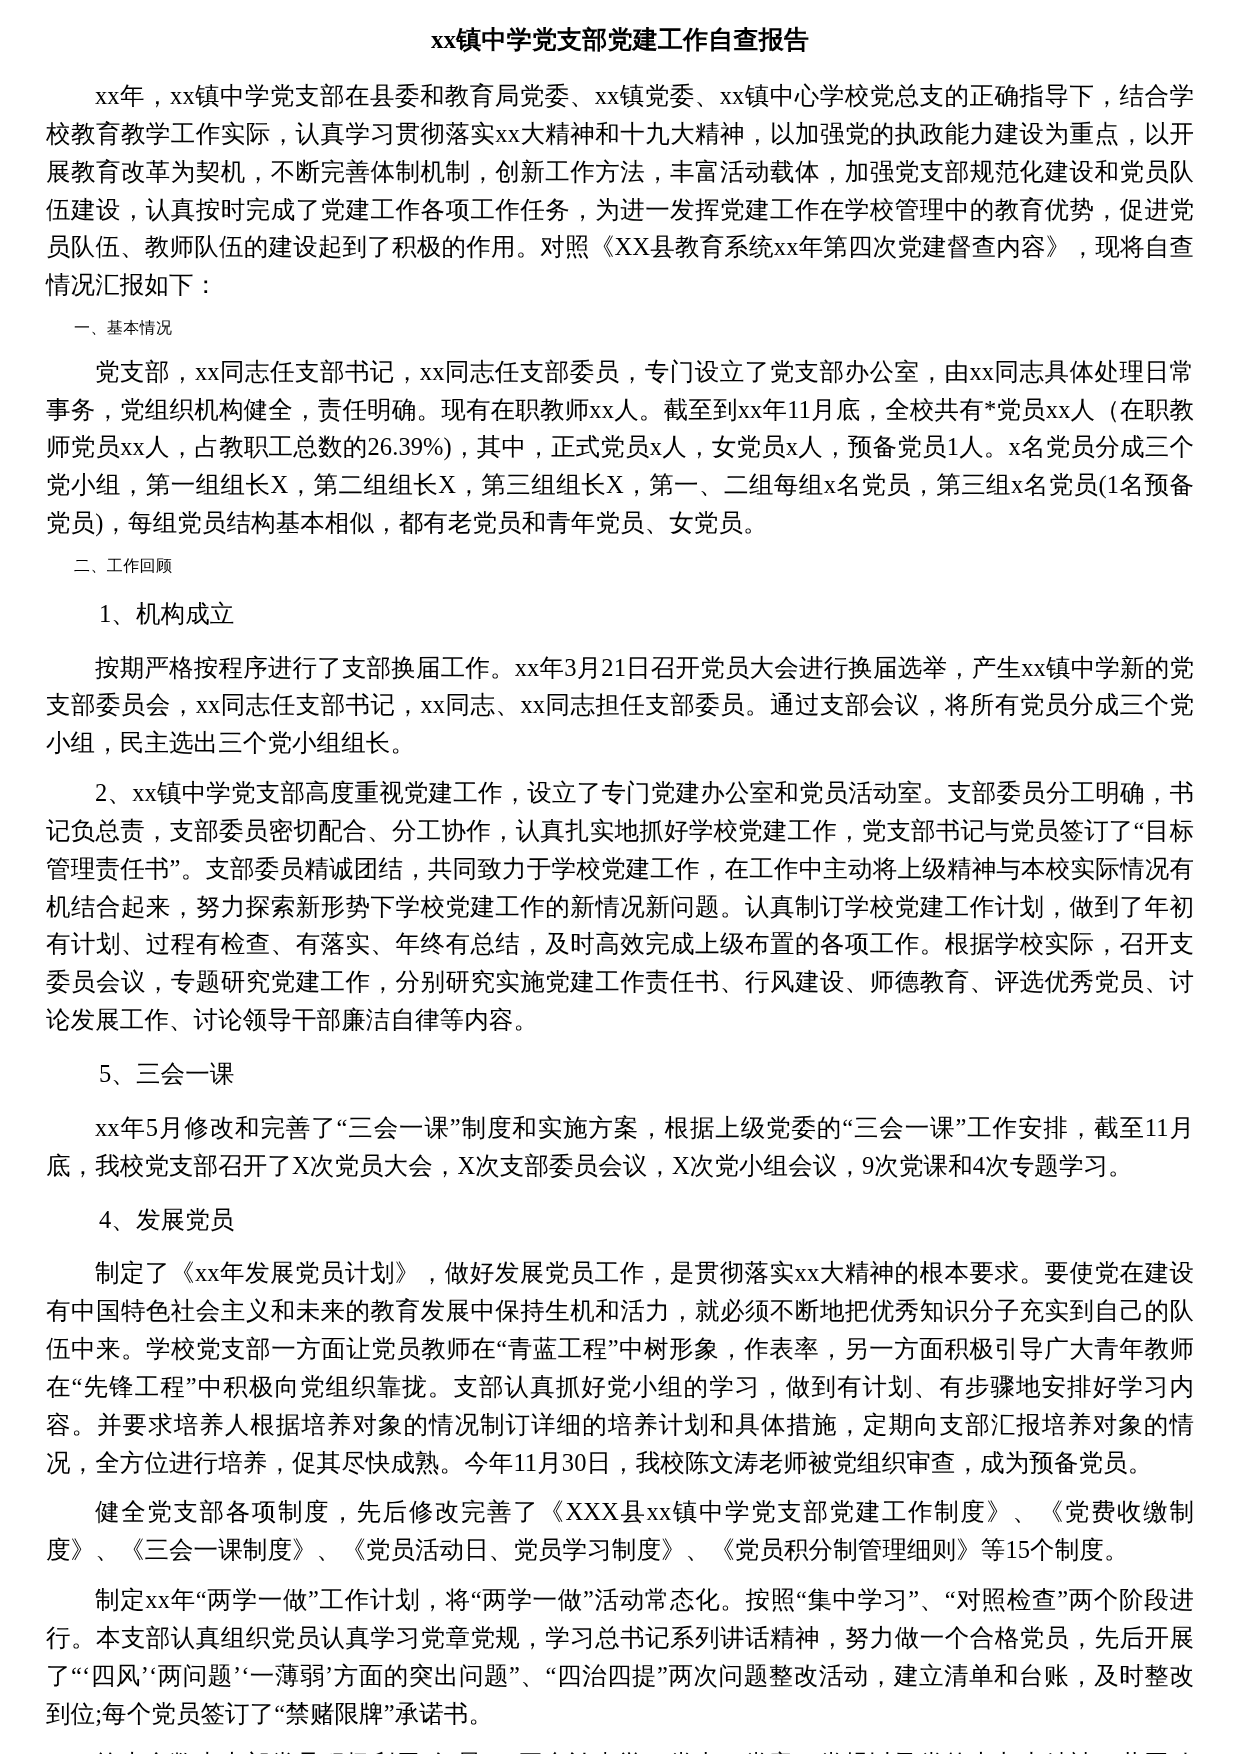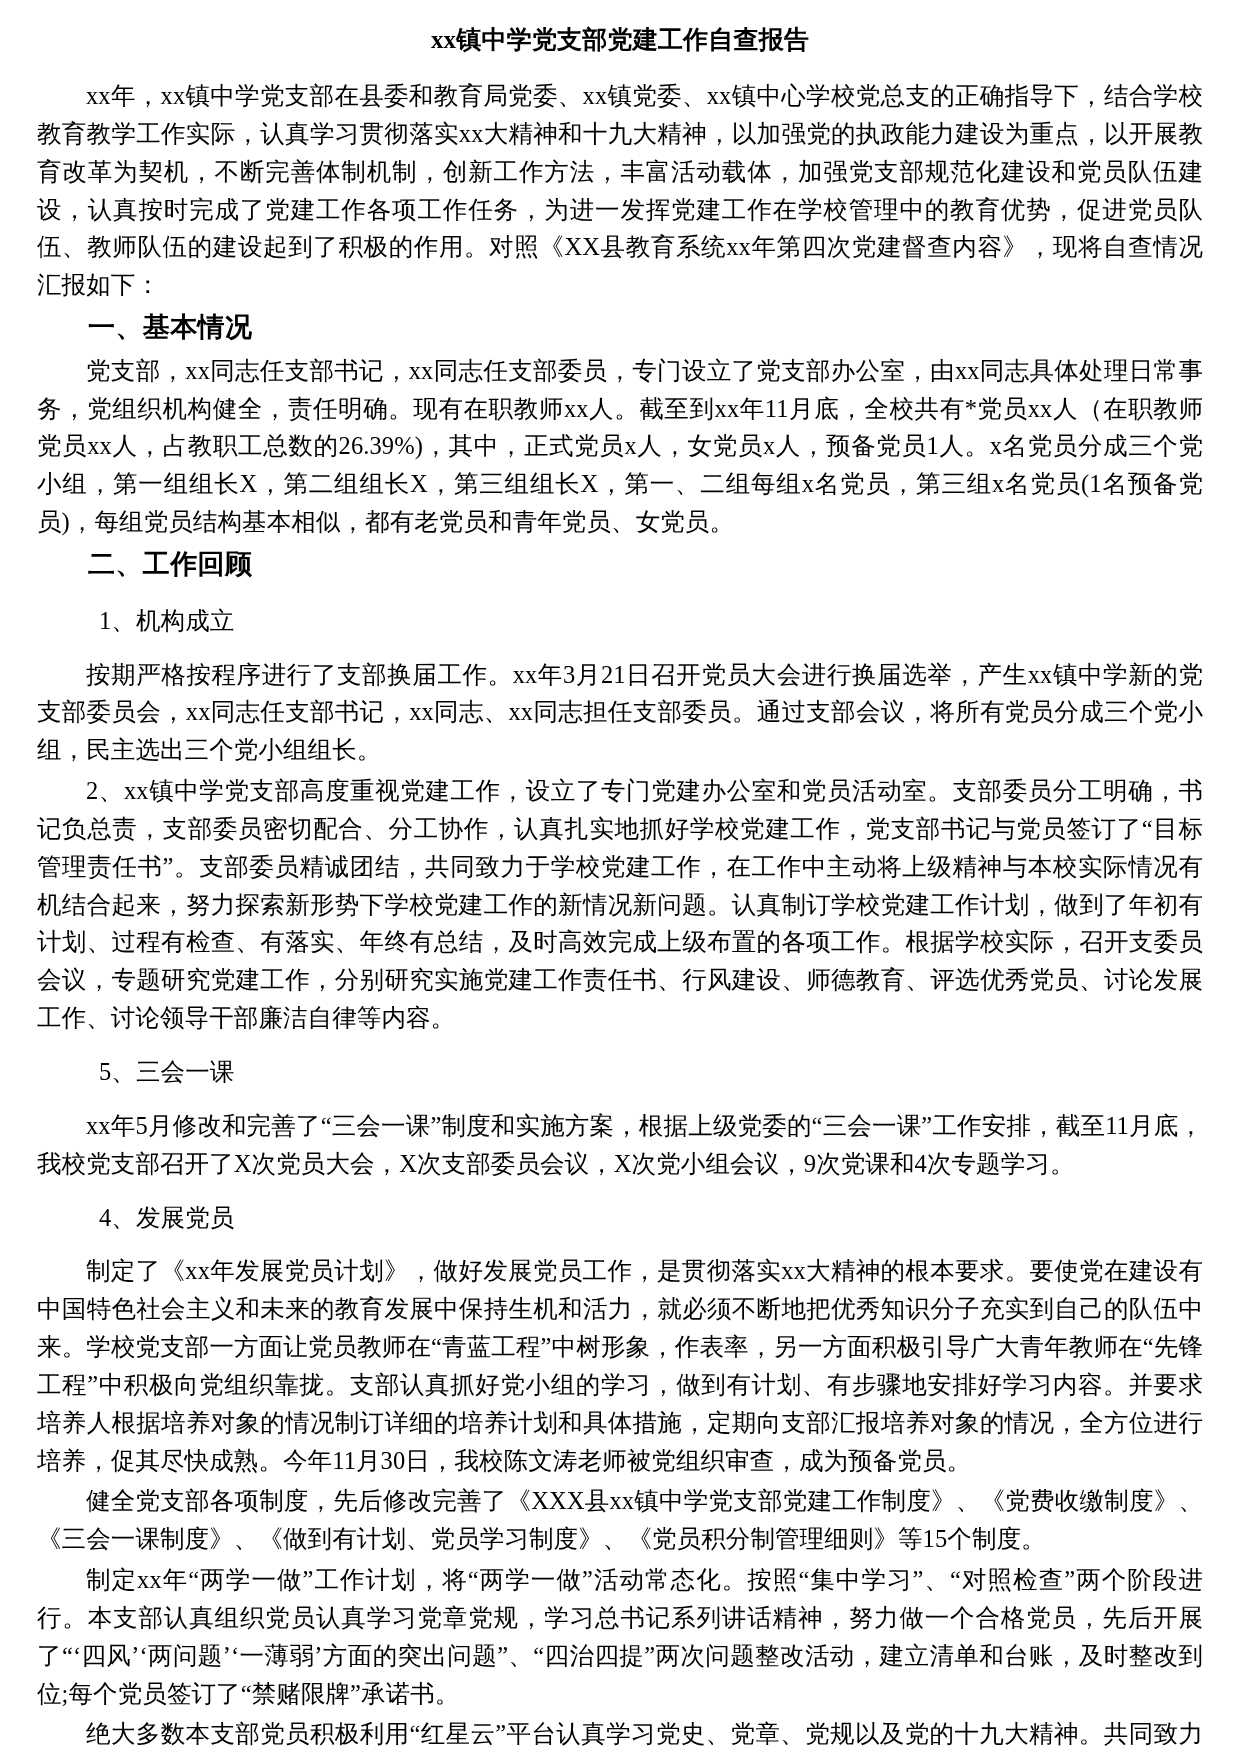--- a/index.html
+++ b/index.html
@@ -30,30 +30,30 @@
     margin: 0 0 20px 0;
     line-height: 1.4;
     font-family: "Liberation Serif", "DejaVu Serif", serif;
   }
   .para {
     font-size: 24.5px;
     line-height: 1.545;
     text-align: justify;
     text-justify: inter-ideograph;
     text-indent: 2em;
-    margin: 3px;
+    margin: 12px;
     letter-spacing: 0.1px;
     word-break: break-all;
   }
   .heading-bold {
-    font-size: 27px;
+    font-size: 16px;
     line-height: 1.545;
-    font-weight: bold;
+    font-weight: normal;
     text-indent: 2em;
-    margin: 0;
+    margin: 8px;
     letter-spacing: 0.4px;
   }
   .heading-sub {
     font-size: 24.5px;
     line-height: 1.545;
     text-indent: 2em;
     margin: 16px;
     letter-spacing: 0.1px;
   }
 </style>
@@ -79,21 +79,21 @@
 
   <p class="heading-sub">5、三会一课</p>
 
   <p class="para">xx年5月修改和完善了“三会一课”制度和实施方案，根据上级党委的“三会一课”工作安排，截至11月底，我校党支部召开了X次党员大会，X次支部委员会议，X次党小组会议，9次党课和4次专题学习。</p>
 
   <p class="heading-sub">4、发展党员</p>
 
   <p class="para">制定了《xx年发展党员计划》，做好发展党员工作，是贯彻落实xx大精神的根本要求。要使党在建设有中国特色社会主义和未来的教育发展中保持生机和活力，就必须不断地把优秀知识分子充实到自己的队伍中来。学校党支部一方面让党员教师在“青蓝工程”中树形象，作表率，另一方面积极引导广大青年教师在“先锋工程”中积极向党组织靠拢。支部认真抓好党小组的学习，做到有计划、有步骤地安排好学习内容。并要求培养人根据培养对象的情况制订详细的培养计划和具体措施，定期向支部汇报培养对象的情况，全方位进行培养，促其尽快成熟。今年11月30日，我校陈文涛老师被党组织审查，成为预备党员。</p>
 
 
-  <p class="para">健全党支部各项制度，先后修改完善了《XXX县xx镇中学党支部党建工作制度》、《党费收缴制度》、《三会一课制度》、《做到有计划、党员学习制度》、《党员积分制管理细则》等15个制度。</p>
+  <p class="para">健全党支部各项制度，先后修改完善了《XXX县xx镇中学党支部党建工作制度》、《党费收缴制度》、《三会一课制度》、《党员活动日、党员学习制度》、《党员积分制管理细则》等15个制度。</p>
 
 
   <p class="para">制定xx年“两学一做”工作计划，将“两学一做”活动常态化。按照“集中学习”、“对照检查”两个阶段进行。本支部认真组织党员认真学习党章党规，学习总书记系列讲话精神，努力做一个合格党员，先后开展了“‘四风’‘两问题’‘一薄弱’方面的突出问题”、“四治四提”两次问题整改活动，建立清单和台账，及时整改到位;每个党员签订了“禁赌限牌”承诺书。</p>
 
   <p class="para">绝大多数本支部党员积极利用“红星云”平台认真学习党史、党章、党规以及党的十九大精神。共同致力于学校党建工作，争先恐后的学习局面。</p>
 
   <p class="para">一年来，党支部在学校工作中发挥政治核心作用和监督保证作用。过好“三会一课”组织生活，按组织程序分别召开支委会、党小组会和党员大会，通过学习党中央和上级党委的重要文件，加强支委会和全体党员的党性修养和理论水平。党政领导班子思想统一，团结协作，确保卫学校各项工作的顺利开展。按照xx大精神要求对党员进行党的理想、信念、宗旨教育和党的纪委教育。通过主题党日活动，全体党员</p>
 </div>
 
 </body></html>

